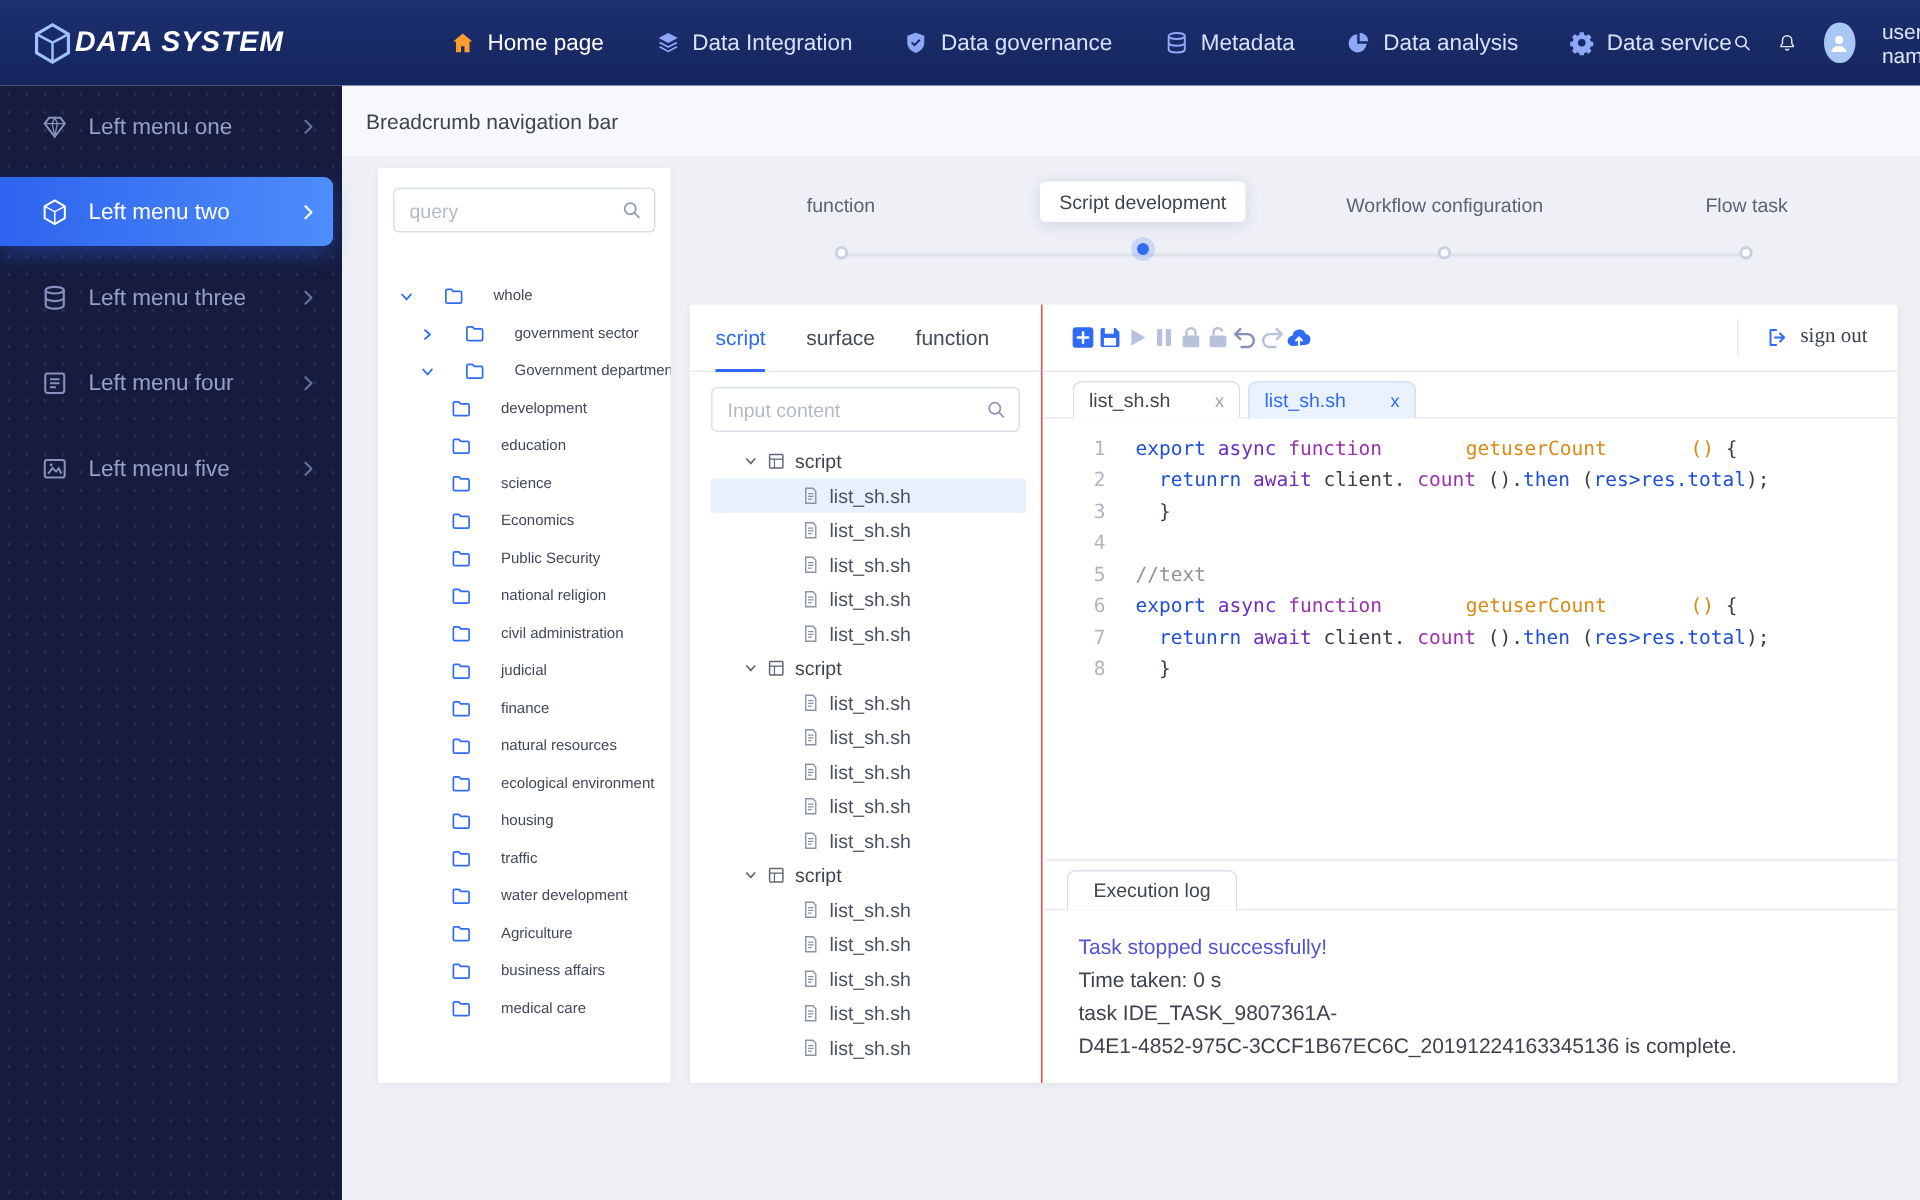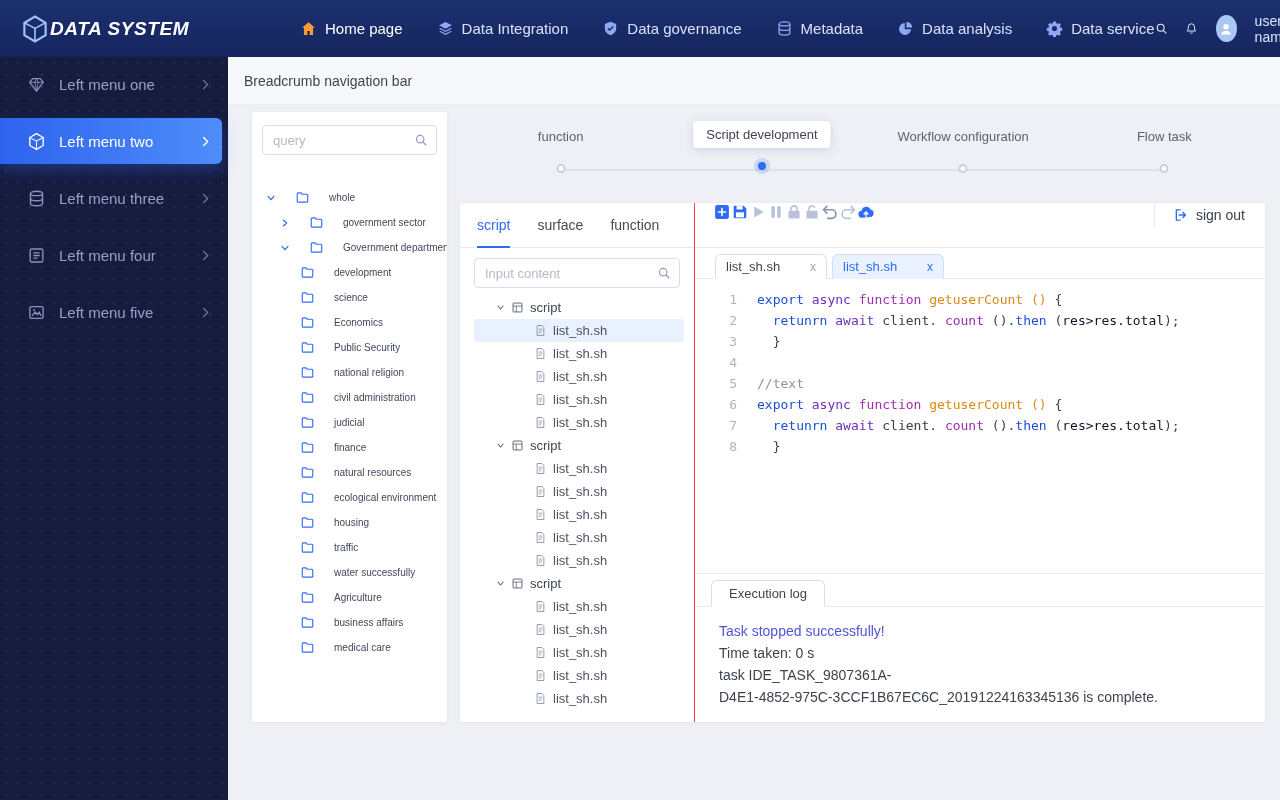--- a/index.html
+++ b/index.html
@@ -70,41 +70,41 @@
   .frow{height:23px;display:flex;align-items:center;gap:6px;font-size:13px;color:#4a5160;cursor:pointer;border-radius:2px;}
   .frow[data-kind="group"]{color:#3e4450;padding-left:22px;}
   .frow[data-kind="file"]{padding-left:60px;}
   .frow.selected{background:#e8f1fd;}
   .fr-caret{width:9px;height:9px;color:#5f6675;flex:0 0 auto;}
   .fr-gic{width:13px;height:13px;color:#5f6675;flex:0 0 auto;}
   .fr-fic{width:13px;height:13px;color:#8a93a6;flex:0 0 auto;}
 
   
   .editor-col{flex:1;min-width:0;display:flex;flex-direction:column;}
-  .editor-toolbar{flex:0 0 45px;height:45px;border-bottom:1px solid #e8eaf0;display:flex;padding-left:18px;}
+  .editor-toolbar{flex:0 0 45px;height:45px;border-bottom:1px solid #e8eaf0;display:flex;align-items:center;padding-left:18px;font-family:Liberation Serif, serif;}
   .tool-btn{width:18px;height:18px;padding:0;border:0;background:none;cursor:pointer;line-height:0;}
   [data-tone="blue"]{color:#2e6cf6;}
   [data-tone="gray"]{color:#b7c1d9;}
   [data-tone="slate"]{color:#8291b4;}
   .signout{margin-left:auto;display:flex;align-items:center;gap:7px;font-size:14px;color:#3c4252;border-left:1px solid #e8eaf0;padding:0 20px 0 18px;height:24px;cursor:pointer;}
   .so-ic{width:16px;height:16px;color:#2e6cf6;}
   .editor-tabs{flex:0 0 31px;display:flex;align-items:flex-end;gap:5px;padding-left:20px;border-bottom:1px solid #e8eaf0;}
   .etab{height:25px;min-width:112px;display:flex;align-items:center;justify-content:space-between;padding:0 10px;border:1px solid #d9dee8;border-bottom:1px solid #fff;border-radius:6px 6px 0 0;background:#fff;font-size:13px;color:#3f4550;margin-bottom:-1px;cursor:pointer;}
   .etab.active{background:#e9f2fe;border-color:#cfe0fb;border-bottom-color:#e9f2fe;color:#2e6cf6;}
   .etab-close{font-size:12px;color:#9aa2b2;padding-left:10px;cursor:pointer;}
   .etab.active .etab-close{color:#2e6cf6;}
   .code-area{flex:1;min-height:0;overflow:hidden;padding:10px 0 0 12px;font-family:"DejaVu Sans Mono",monospace;font-size:13px;line-height:21px;}
   .code-line{display:flex;}
   .ln{flex:0 0 50px;text-align:right;padding-right:20px;color:#aeb4c2;}
   .lt{white-space:pre;}
   .tk-blue{color:#1d4fd7;}
   .tk-purple{color:#6f2dbd;}
   .tk-magenta{color:#9b2fae;}
-  .tk-orange{color:#d98a12;}
-  .tk-red{color:#0f172a;}
+  .tk-orange{color:#d98a12;margin-left:48px;}
+  .tk-red{color:#1d4ed8;}
   .tk-plain{color:#3a3f4a;}
   .tk-comment{color:#8d939e;}
 
   
   .log-section{flex:0 0 149px;border-top:1px solid #e8eaf0;display:flex;flex-direction:column;}
   .log-tabrow{flex:0 0 33px;border-bottom:1px solid #e8eaf0;padding:6px 0 0 16px;display:flex;align-items:flex-end;}
   .log-tab{height:27px;display:flex;align-items:center;padding:0 17px;border:1px solid #d9dee8;border-bottom:1px solid #fff;border-radius:6px 6px 0 0;background:#fff;font-size:13px;color:#3f4550;margin-bottom:-1px;cursor:pointer;}
   .log-content{padding:13px 24px;font-size:14px;line-height:22px;color:#3d424e;}
   .log-line.accent{color:#5353d6;}
 </style>
@@ -354,20 +354,29 @@
       <div class="trow" data-caret="none" data-level="2">
 
         <span class="fold" data-icon="folder-icon">
           <svg viewBox="0 0 24 24" fill="none" stroke="currentColor" stroke-width="1.8">
             <path d="M3.6 6.2c0-.9.7-1.6 1.6-1.6h4.3l2 2.2h7.3c.9 0 1.6.7 1.6 1.6v9.4c0 .9-.7 1.6-1.6 1.6H5.2c-.9 0-1.6-.7-1.6-1.6z"></path>
           </svg>
         </span>
         <span>development</span>
       </div>
 
+      <div class="trow" data-caret="none" data-level="2">
+
+        <span class="fold" data-icon="folder-icon">
+          <svg viewBox="0 0 24 24" fill="none" stroke="currentColor" stroke-width="1.8">
+            <path d="M3.6 6.2c0-.9.7-1.6 1.6-1.6h4.3l2 2.2h7.3c.9 0 1.6.7 1.6 1.6v9.4c0 .9-.7 1.6-1.6 1.6H5.2c-.9 0-1.6-.7-1.6-1.6z"></path>
+          </svg>
+        </span>
+        <span>education</span>
+      </div>
 
       <div class="trow" data-caret="none" data-level="2">
 
         <span class="fold" data-icon="folder-icon">
           <svg viewBox="0 0 24 24" fill="none" stroke="currentColor" stroke-width="1.8">
             <path d="M3.6 6.2c0-.9.7-1.6 1.6-1.6h4.3l2 2.2h7.3c.9 0 1.6.7 1.6 1.6v9.4c0 .9-.7 1.6-1.6 1.6H5.2c-.9 0-1.6-.7-1.6-1.6z"></path>
           </svg>
         </span>
         <span>science</span>
       </div>
@@ -472,21 +481,21 @@
         <span>traffic</span>
       </div>
 
       <div class="trow" data-caret="none" data-level="2">
 
         <span class="fold" data-icon="folder-icon">
           <svg viewBox="0 0 24 24" fill="none" stroke="currentColor" stroke-width="1.8">
             <path d="M3.6 6.2c0-.9.7-1.6 1.6-1.6h4.3l2 2.2h7.3c.9 0 1.6.7 1.6 1.6v9.4c0 .9-.7 1.6-1.6 1.6H5.2c-.9 0-1.6-.7-1.6-1.6z"></path>
           </svg>
         </span>
-        <span>water successfully</span>
+        <span>water development</span>
       </div>
 
       <div class="trow" data-caret="none" data-level="2">
 
         <span class="fold" data-icon="folder-icon">
           <svg viewBox="0 0 24 24" fill="none" stroke="currentColor" stroke-width="1.8">
             <path d="M3.6 6.2c0-.9.7-1.6 1.6-1.6h4.3l2 2.2h7.3c.9 0 1.6.7 1.6 1.6v9.4c0 .9-.7 1.6-1.6 1.6H5.2c-.9 0-1.6-.7-1.6-1.6z"></path>
           </svg>
         </span>
         <span>Agriculture</span>

